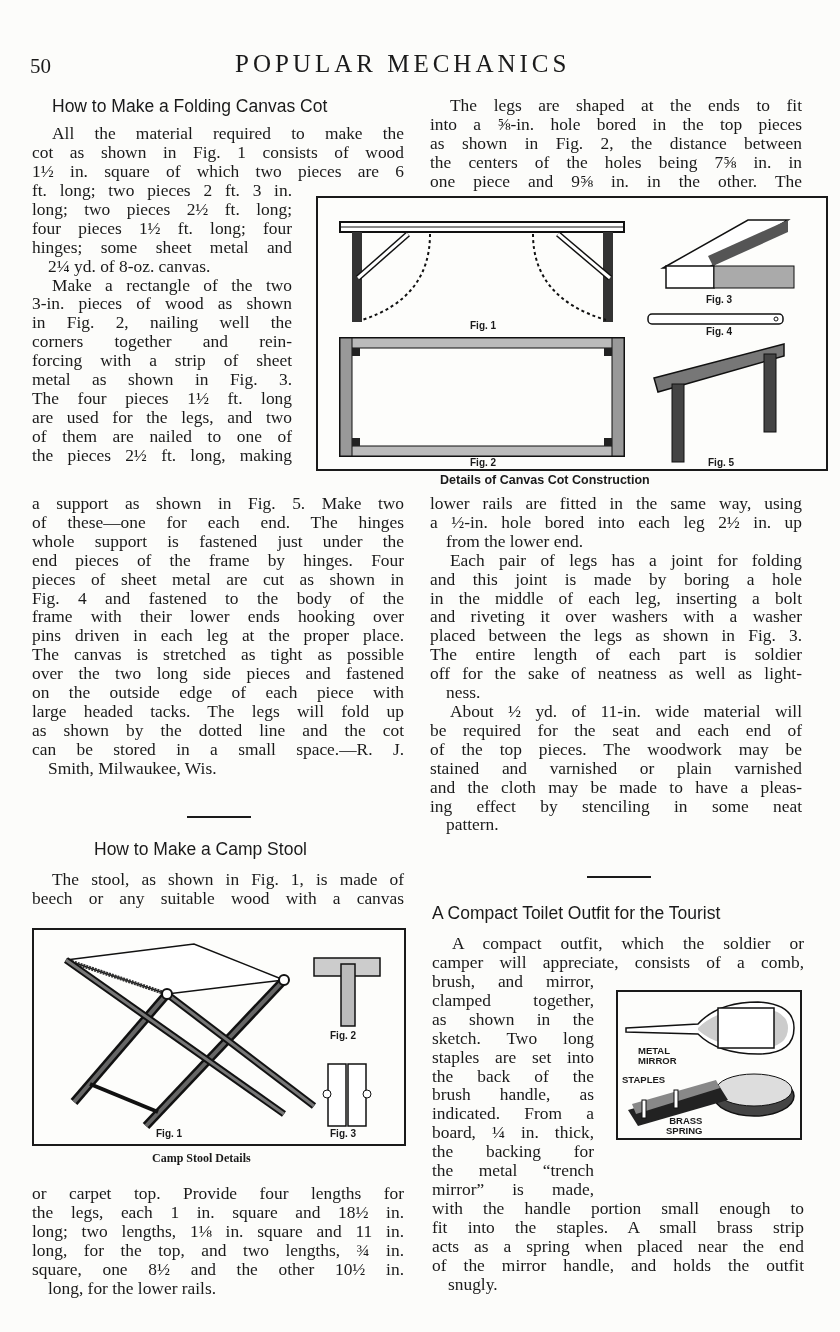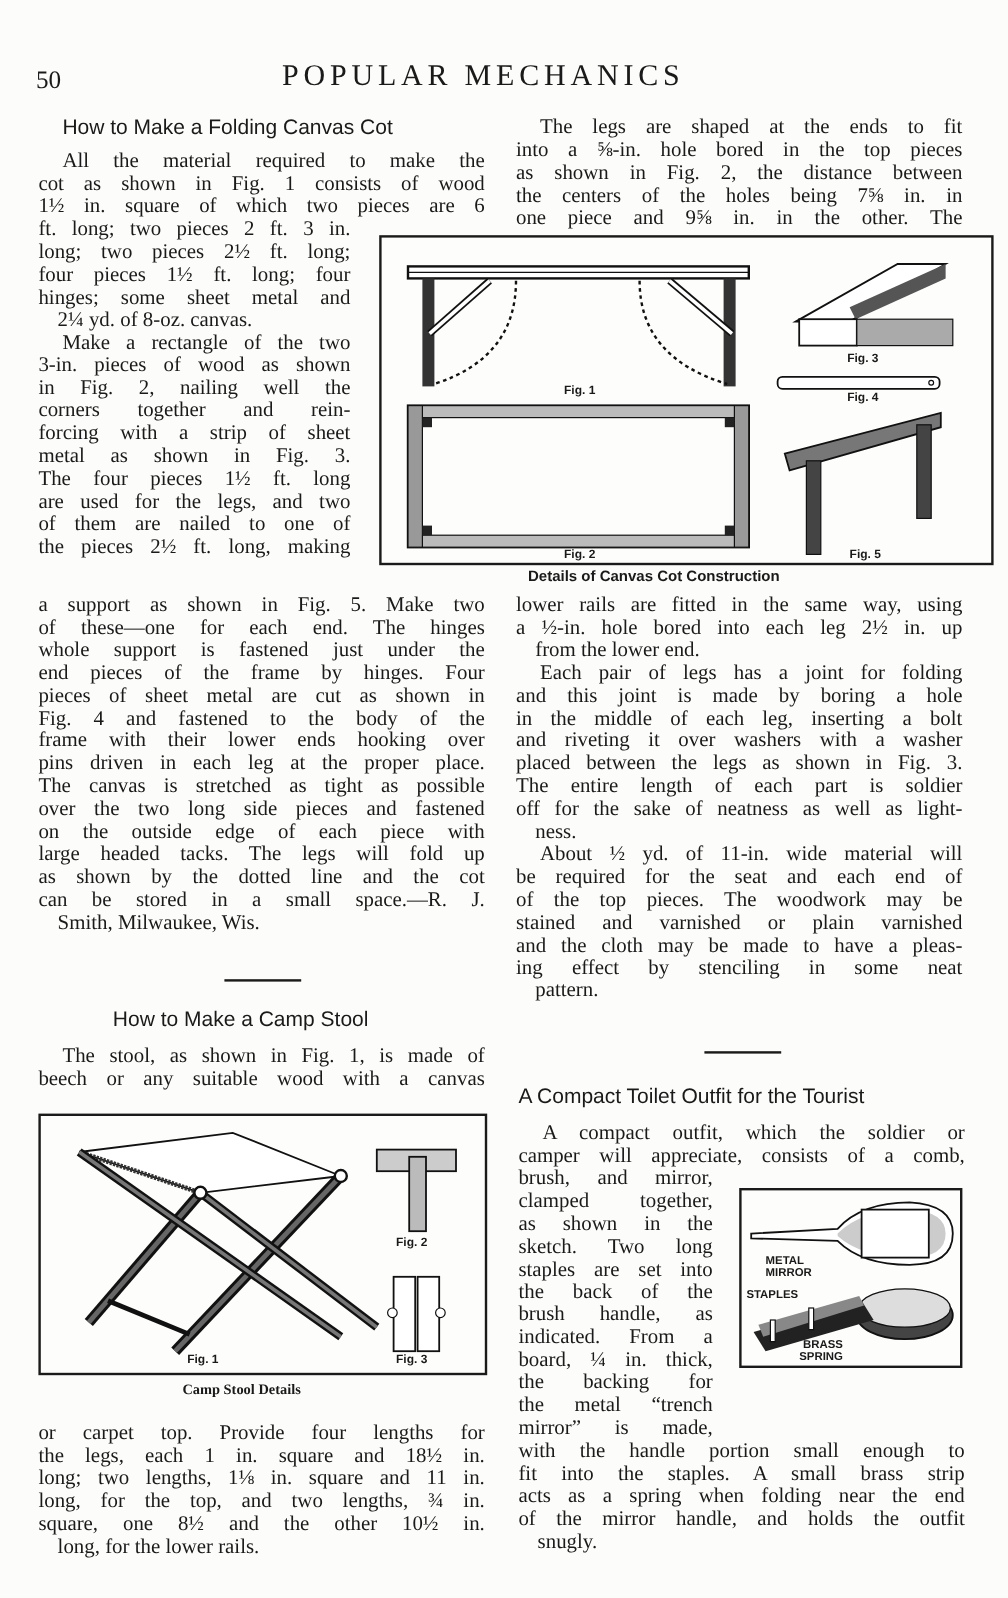--- a/index.html
+++ b/index.html
@@ -232,16 +232,16 @@
     <rect x="56" y="98" width="4" height="18" fill="#fff" stroke="#111" stroke-width="1"></rect>
   </svg>
   <span class="figlabel" style="left:20px; top:54px; font-size:9.5px; line-height:10px;"><span>METAL</span><br><span>MIRROR</span></span>
   <span class="figlabel" style="left:4px; top:82px; font-size:9.5px;">STAPLES</span>
   <span class="figlabel" style="left:48px; top:124px; font-size:9.5px; line-height:10px;text-align:right;"><span>BRASS</span><br><span>SPRING</span></span>
 </div>
 
 <div class="abs p" style="left:432px; top:1199px; width:372px;">
   <span class="line">with the handle portion small enough to</span>
   <span class="line">fit into the staples. A small brass strip</span>
-  <span class="line">acts as a spring when folding near the end</span>
+  <span class="line">acts as a spring when placed near the end</span>
   <span class="line">of the mirror handle, and holds the outfit</span>
   <span class="line last">snugly.</span>
 </div>
 
 </body></html>

